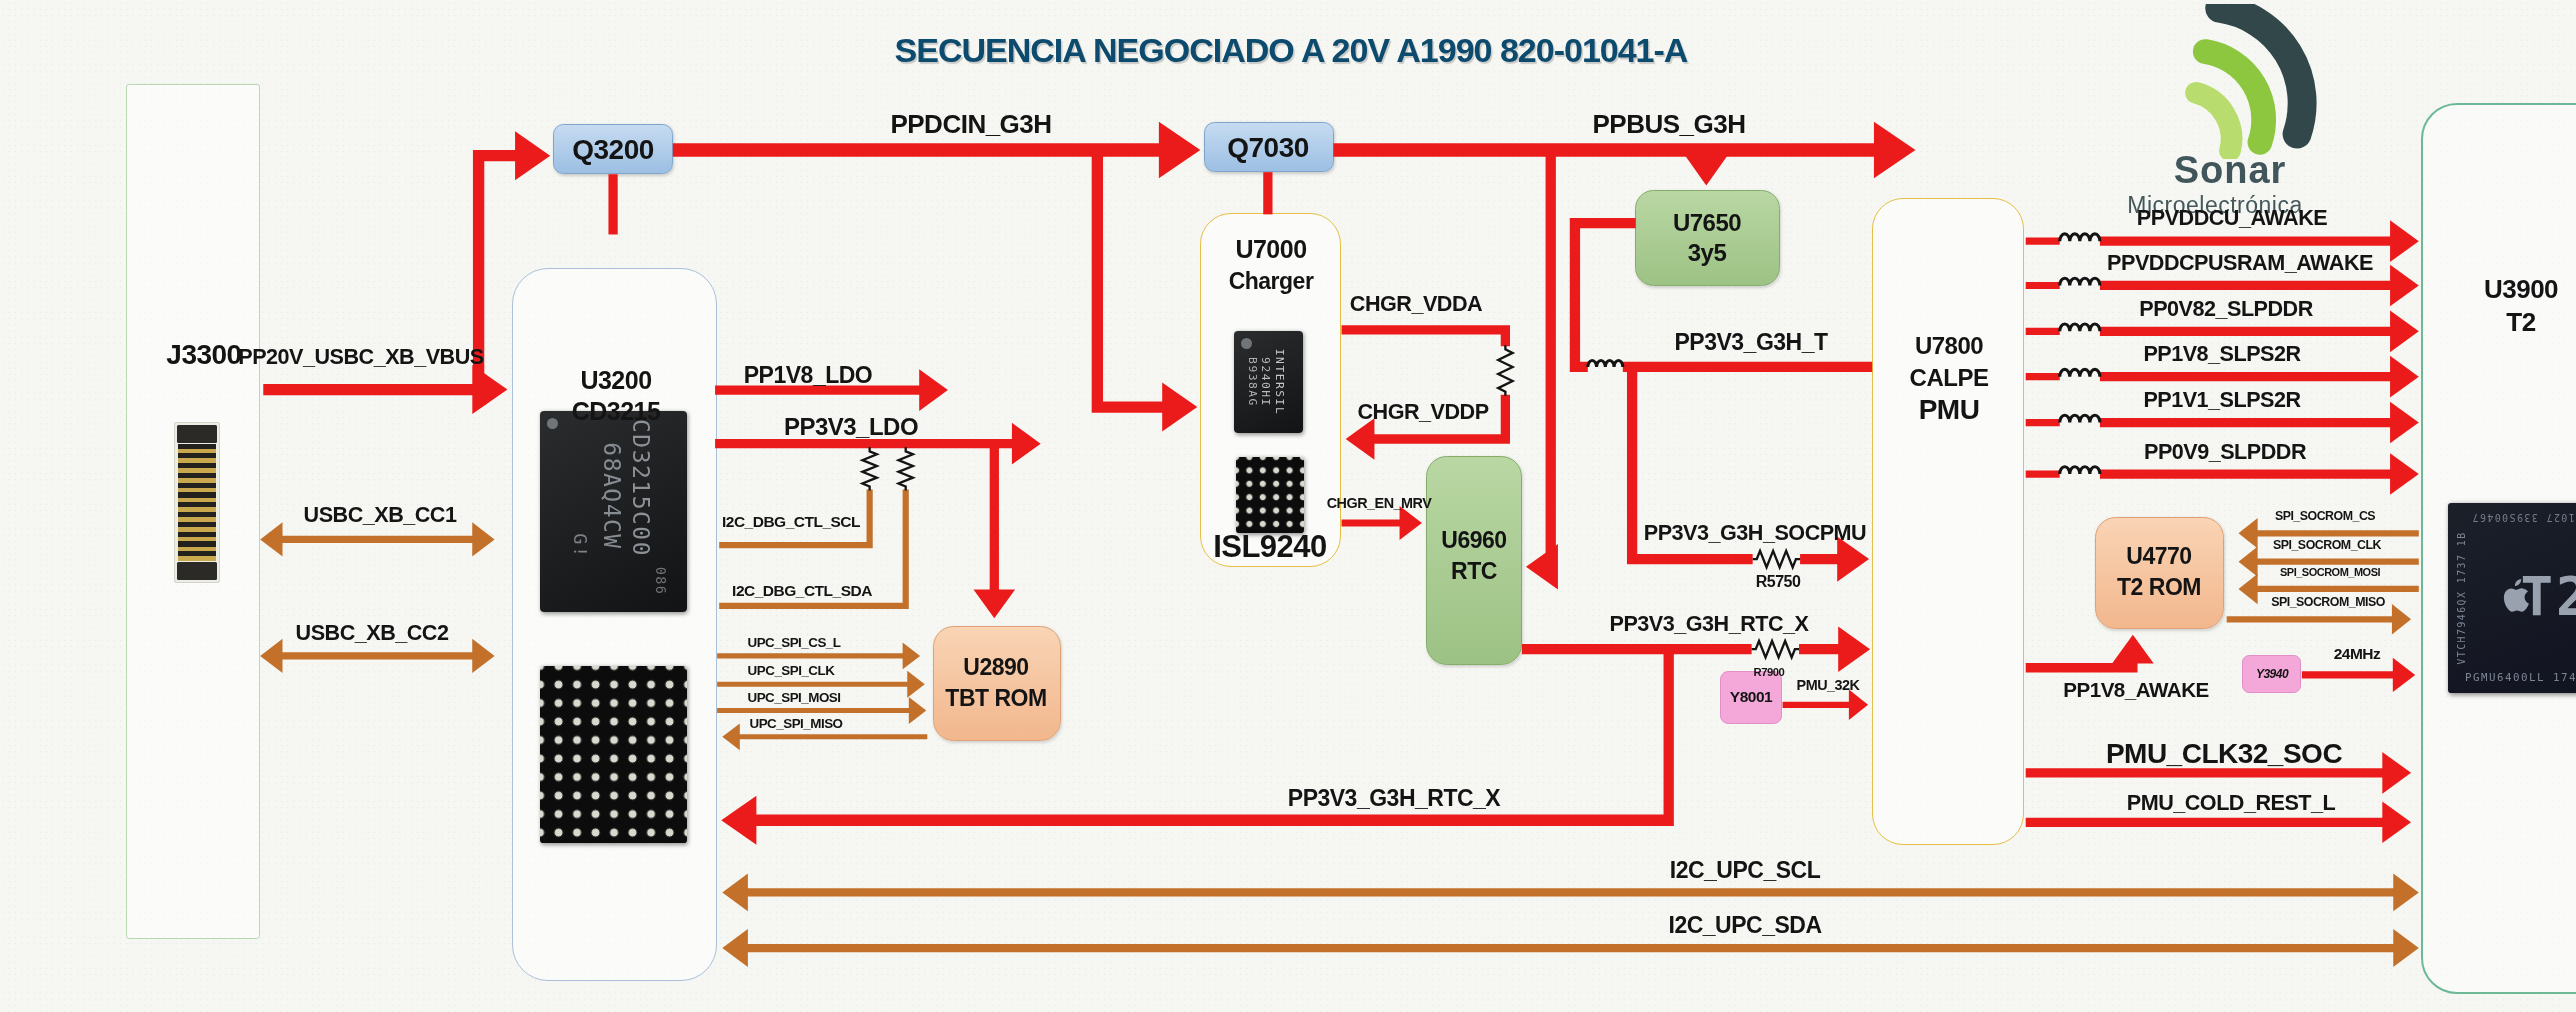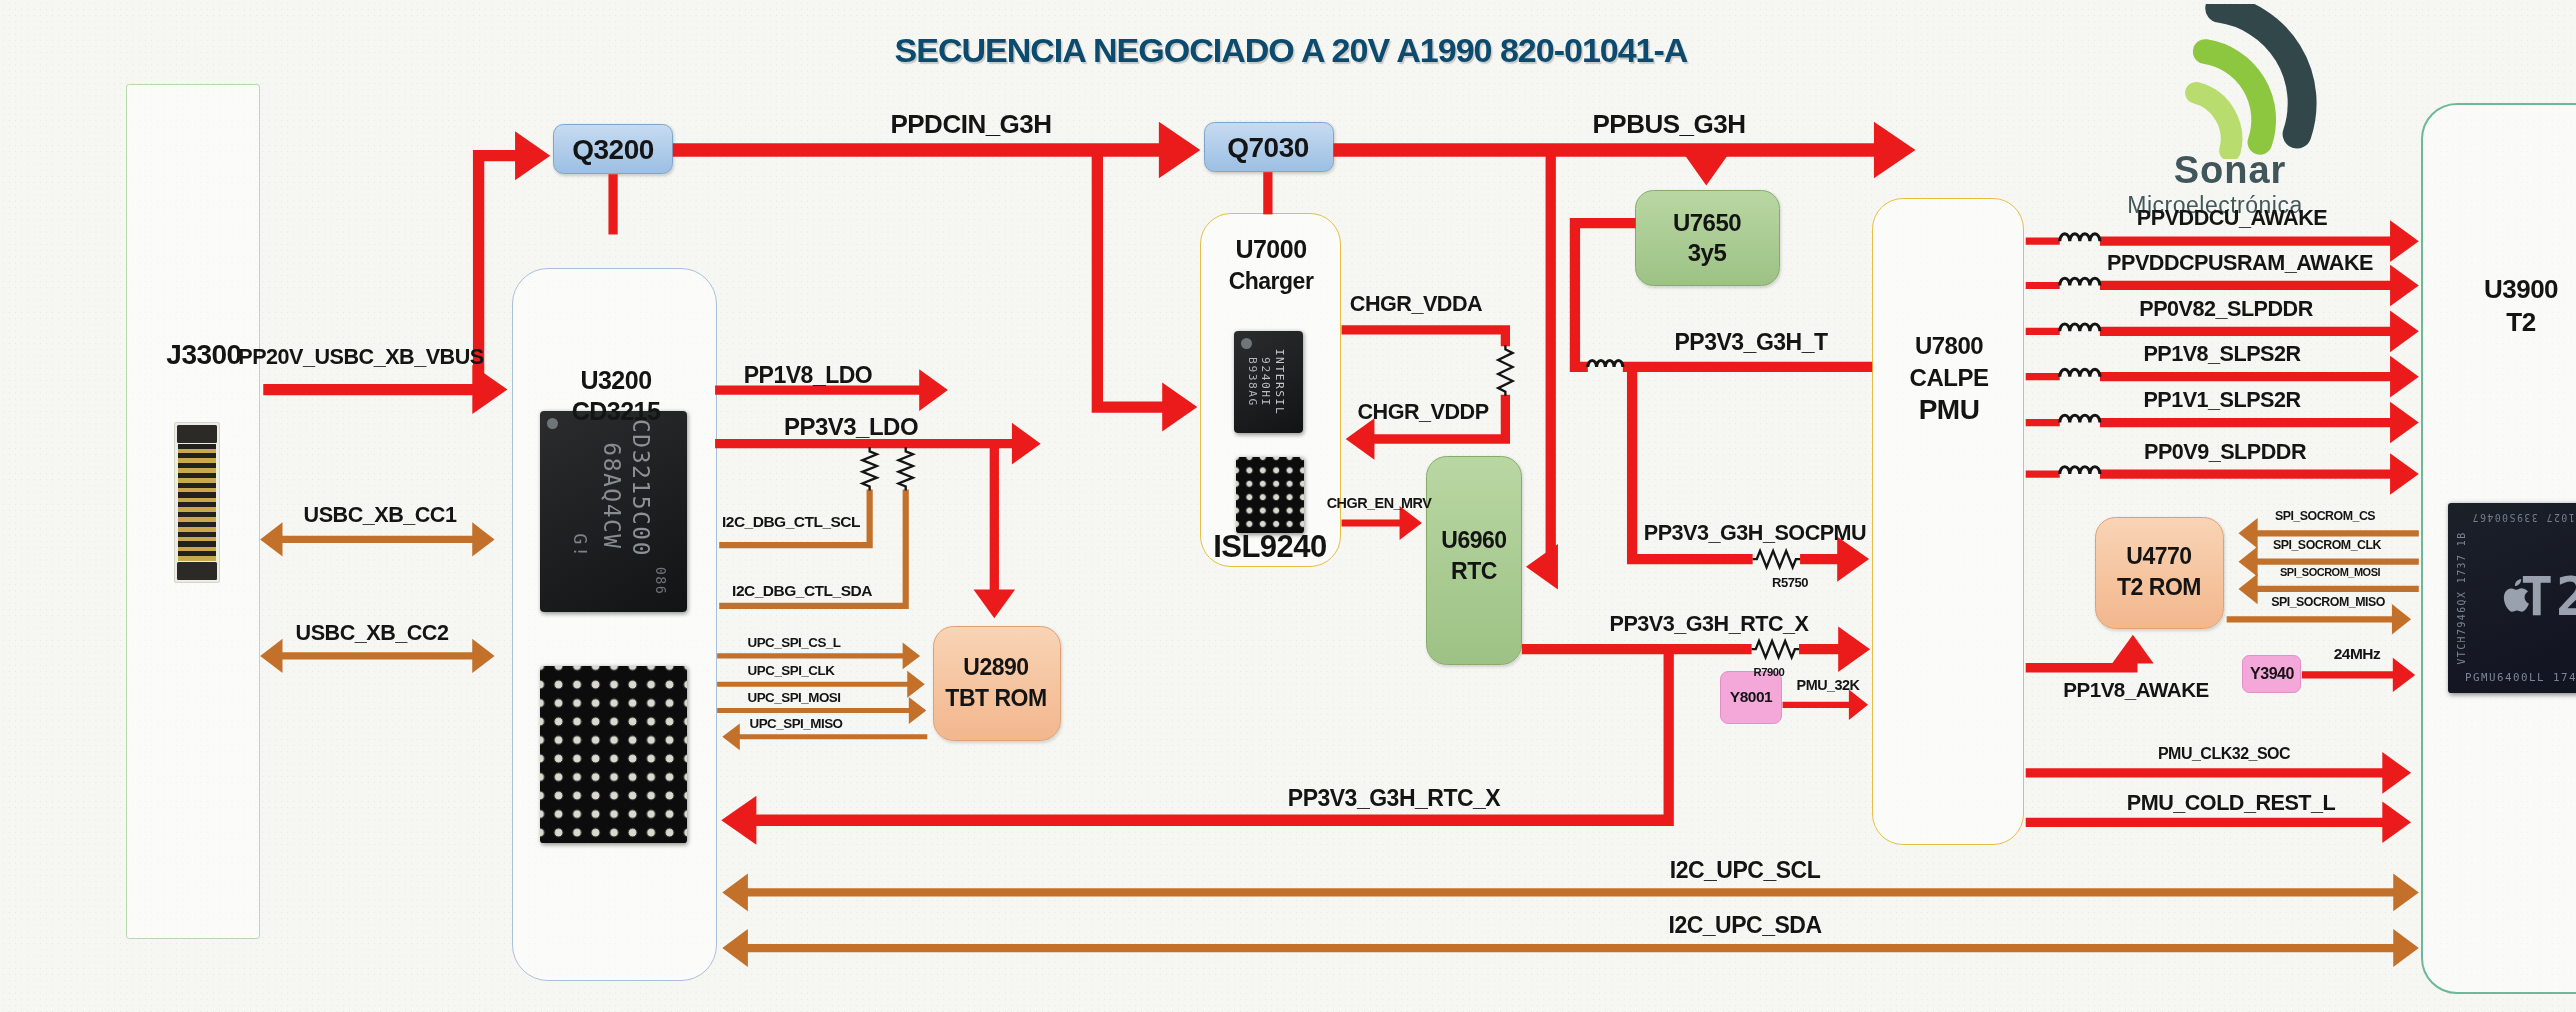--- a/index.html
+++ b/index.html
@@ -223,44 +223,44 @@
     <div class="lbl" style="left: 1270px; top: 547px; font-size: 31px;">ISL9240</div>
     <div class="lbl" style="left: 1416px; top: 304px; font-size: 21.6px;">CHGR_VDDA</div>
     <div class="lbl" style="left: 1423px; top: 412px; font-size: 21.6px;">CHGR_VDDP</div>
     <div class="lbl" style="left: 1379px; top: 503px; font-size: 14.4px;">CHGR_EN_MRV</div>
     <div class="lbl" style="left: 1707px; top: 223px; font-size: 24px;">U7650</div>
     <div class="lbl" style="left: 1707px; top: 253px; font-size: 24px;">3y5</div>
     <div class="lbl" style="left: 1474px; top: 540px; font-size: 23px;">U6960</div>
     <div class="lbl" style="left: 1474px; top: 571px; font-size: 23px;">RTC</div>
     <div class="lbl" style="left: 1751px; top: 342px; font-size: 23px;">PP3V3_G3H_T</div>
     <div class="lbl" style="left: 1755px; top: 533px; font-size: 21.6px;">PP3V3_G3H_SOCPMU</div>
-    <div class="lbl" style="left: 1778px; top: 582px; font-size: 13px; margin-left: 12px;">R5750</div>
+    <div class="lbl" style="left: 1778px; top: 582px; font-size: 16px;">R5750</div>
     <div class="lbl" style="left: 1709px; top: 624px; font-size: 21.6px;">PP3V3_G3H_RTC_X</div>
     <div class="lbl" style="left: 1769px; top: 672px; font-size: 11.3px;">R7900</div>
     <div class="lbl" style="left: 1751px; top: 697px; font-size: 15.5px;">Y8001</div>
     <div class="lbl" style="left: 1828px; top: 685px; font-size: 14.4px;">PMU_32K</div>
     <div class="lbl" style="left: 1949px; top: 346px; font-size: 24px;">U7800</div>
     <div class="lbl" style="left: 1949px; top: 378px; font-size: 24px;">CALPE</div>
     <div class="lbl" style="left: 1949px; top: 410px; font-size: 28px;">PMU</div>
     <div class="lbl" style="left: 2159px; top: 556px; font-size: 23px;">U4770</div>
     <div class="lbl" style="left: 2159px; top: 587px; font-size: 23px;">T2 ROM</div>
     <div class="lbl" style="left: 2136px; top: 690px; font-size: 20.6px;">PP1V8_AWAKE</div>
-    <div class="lbl" style="left: 2272px; top: 674px; font-size: 16px;">Y3940</div>
+    <div class="lbl" style="left: 2272px; top: 674px; font-size: 12px; font-style: italic;">Y3940</div>
     <div class="lbl" style="left: 2357px; top: 654px; font-size: 15.5px;">24MHz</div>
     <div class="lbl" style="left: 2232px; top: 218px; font-size: 21.6px;">PPVDDCU_AWAKE</div>
     <div class="lbl" style="left: 2240px; top: 263px; font-size: 21.6px;">PPVDDCPUSRAM_AWAKE</div>
     <div class="lbl" style="left: 2226px; top: 309px; font-size: 21.6px;">PP0V82_SLPDDR</div>
     <div class="lbl" style="left: 2222px; top: 354px; font-size: 21.6px;">PP1V8_SLPS2R</div>
     <div class="lbl" style="left: 2222px; top: 400px; font-size: 21.6px;">PP1V1_SLPS2R</div>
     <div class="lbl" style="left: 2225px; top: 452px; font-size: 21.6px;">PP0V9_SLPDDR</div>
     <div class="lbl" style="left: 2325px; top: 516px; font-size: 12.4px;">SPI_SOCROM_CS</div>
     <div class="lbl" style="left: 2327px; top: 545px; font-size: 12.4px;">SPI_SOCROM_CLK</div>
     <div class="lbl" style="left: 2330px; top: 572px; font-size: 11px;">SPI_SOCROM_MOSI</div>
     <div class="lbl" style="left: 2328px; top: 602px; font-size: 12.4px;">SPI_SOCROM_MISO</div>
-    <div class="lbl" style="left: 2224px; top: 754px; font-size: 16px;">PMU_CLK32_SOC</div>
+    <div class="lbl" style="left: 2224px; top: 754px; font-size: 28px;">PMU_CLK32_SOC</div>
     <div class="lbl" style="left: 2231px; top: 803px; font-size: 21.6px;">PMU_COLD_REST_L</div>
     <div class="lbl" style="left: 1394px; top: 798px; font-size: 23px;">PP3V3_G3H_RTC_X</div>
     <div class="lbl" style="left: 1745px; top: 870px; font-size: 23px;">I2C_UPC_SCL</div>
     <div class="lbl" style="left: 1745px; top: 925px; font-size: 23px;">I2C_UPC_SDA</div>
     <div class="lbl" style="left: 2521px; top: 289px; font-size: 26px;">U3900</div>
     <div class="lbl" style="left: 2521px; top: 322px; font-size: 26px;">T2</div>
   </div>
 
 
 </body></html>

